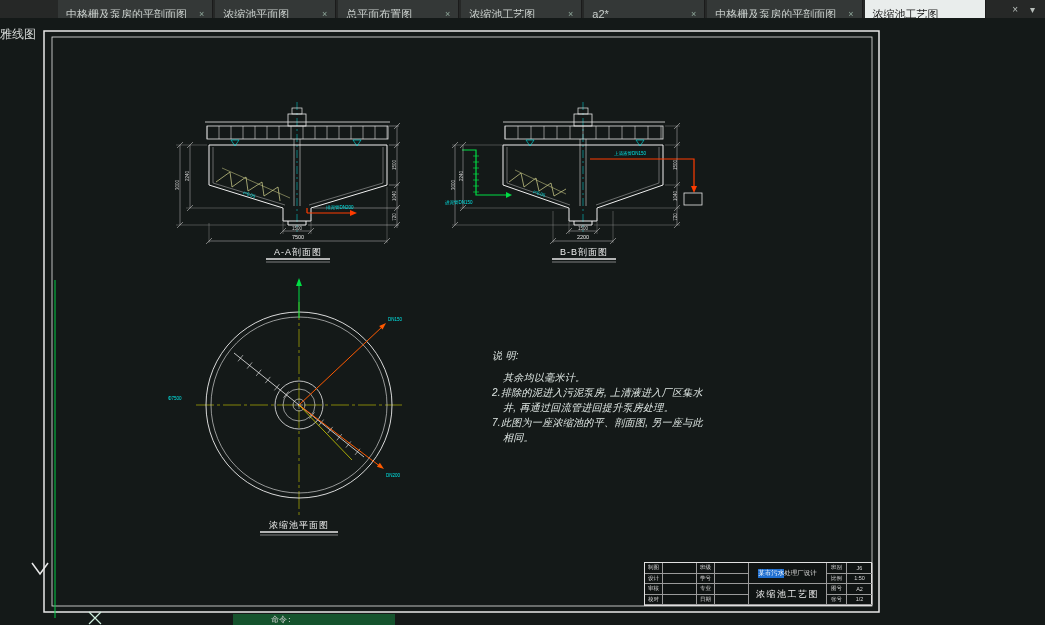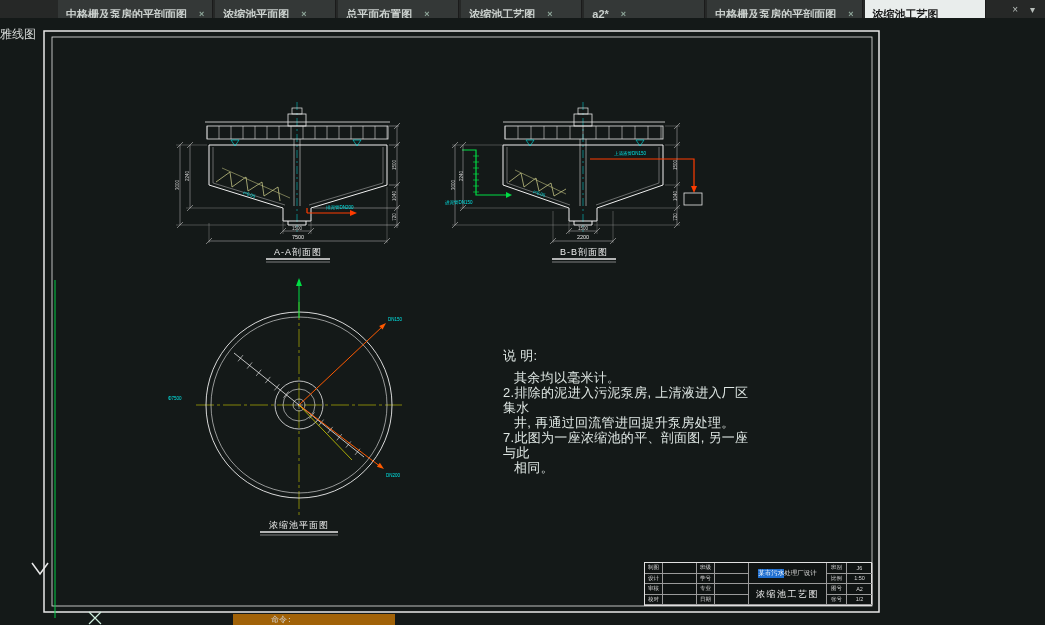--- a/index.html
+++ b/index.html
@@ -9,44 +9,44 @@
     position:relative;
   }
   
   .tabbar {
     position:absolute; top:0; left:0; width:1045px; height:18px;
     background:#262827; display:flex; align-items:stretch;
     border-bottom:1px solid #101010;
   }
   .tab-lead { width:58px; flex:0 0 auto; }
   .tab {
-    display:flex; align-items:center; 
+    display:flex; align-items:center; justify-content:space-between;
     min-width:104px; padding:14px 8px; margin-right:2px;
     background:#343837; color:#c9cfcc; font-size:11px;
-    border-right:1px solid #1b1b1b; white-space:nowrap; cursor:default;font-weight:bold;
+    border-right:1px solid #1b1b1b; white-space:nowrap; cursor:default;
   }
   .tab.active { background:#e9edec; color:#1b1b1b; }
   .tab-close { font-size:9px; color:#8fa89b; margin-left:12px; }
   .tabbar-right {
     margin-left:auto; display:flex; align-items:center; gap:12px;
     padding:0 10px; color:#b8beba; font-size:10px;
   }
   
   .canvas { position:absolute; top:18px; left:0; width:1045px; height:607px; background:#141918; }
   svg.draw { position:absolute; left:0; top:0; }
   svg text { font-family:"Liberation Sans", sans-serif; }
   .td { fill:#cfcfcf; font-size:4.5px; }
   .t5 { fill:#e8e8e8; font-size:5.5px; }
   .tc { fill:#00e5e5; font-size:4.5px; }
   .tl { fill:#ededed; font-size:9px; letter-spacing:1px; }
   .corner-label { position:absolute; left:0; top:8px; color:#d8dcda; font-size:12px; }
   
   .notes {
-    position:absolute; left:503px; top:330px; width:255px;
-    color:#dfe7e4; font-size:13px; line-height:15px; letter-spacing:0.3px;
+    position:absolute; left:492px; top:330px; width:255px;
+    color:#dfe7e4; font-size:10px; line-height:15px; letter-spacing:0.3px;font-style:italic;
   }
   .notes .nt { margin-bottom:7px; }
   .note-line.indent { padding-left:11px; }
   
   .titleblock {
     position:absolute; left:644px; top:544px; width:228px; height:44px;
     display:grid; grid-template-columns:18px 34px 18px 34px 78px 20px 26px;
     grid-template-rows:repeat(4,10.5px);
     border:1px solid #e0e0e0; box-sizing:border-box;
     color:#d8d8d8; font-size:5.5px; background:rgba(10,12,12,0.35);
@@ -54,21 +54,21 @@
   .tb-cell {
     border-right:1px solid #9a9a9a; border-bottom:1px solid #9a9a9a;
     display:flex; align-items:center; justify-content:center; overflow:hidden;
   }
   .tb-project { font-size:6.5px; white-space:nowrap; }
   .tb-project .hl { background:#1f6fd0; color:#ffffff; }
   .tb-name { font-size:9px; letter-spacing:1.5px; color:#f0f0f0; }
   
   .cmdbar {
     position:absolute; left:233px; top:596px; width:162px; height:11px;
-    background:#a16207; color:#cfcfcf; font-size:8px; line-height:11px;
+    background:#14532d; color:#cfcfcf; font-size:8px; line-height:11px;
     padding-left:38px; box-sizing:border-box;font-family:Liberation Mono, monospace;
   }
 </style>
 </head>
 <body>
 
 <div class="tabbar">
   <div class="tab-lead"></div>
 
   <div class="tab">

